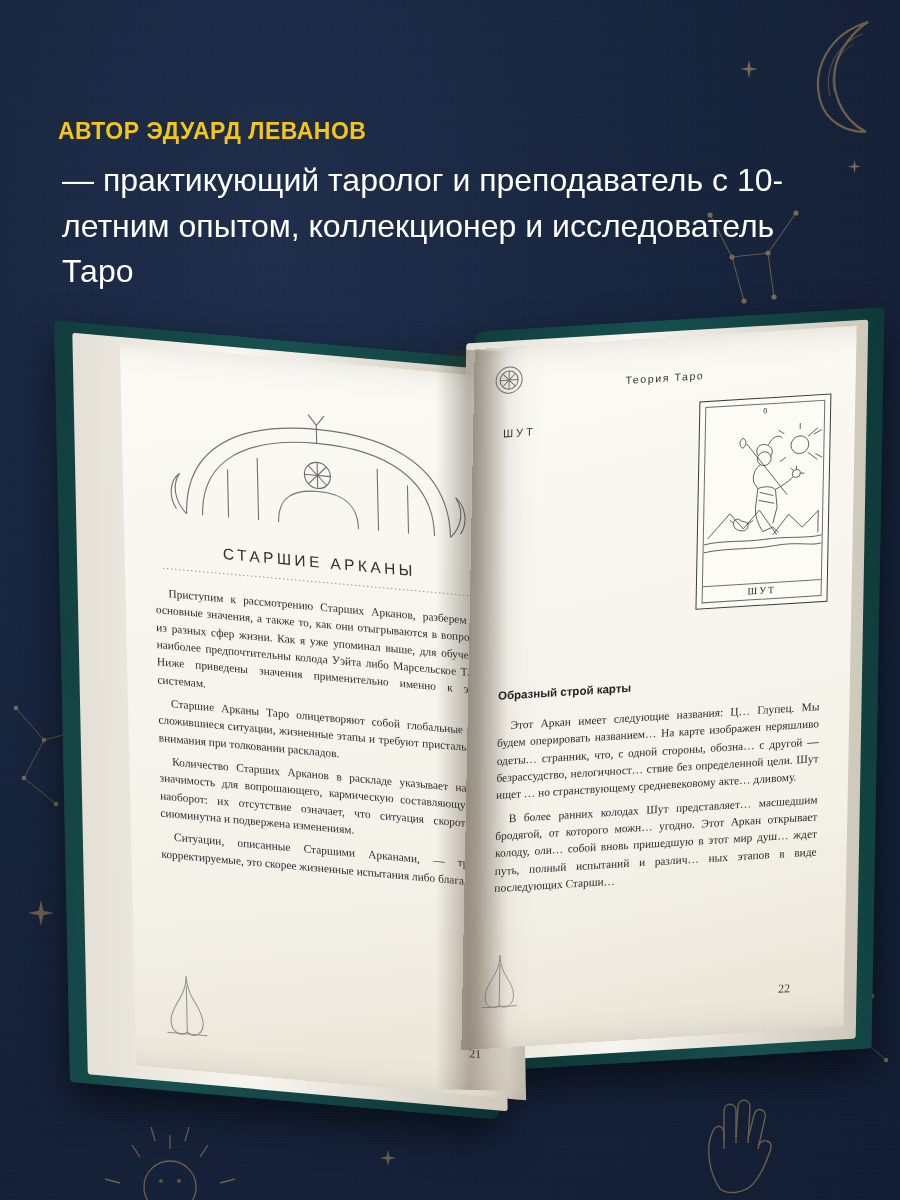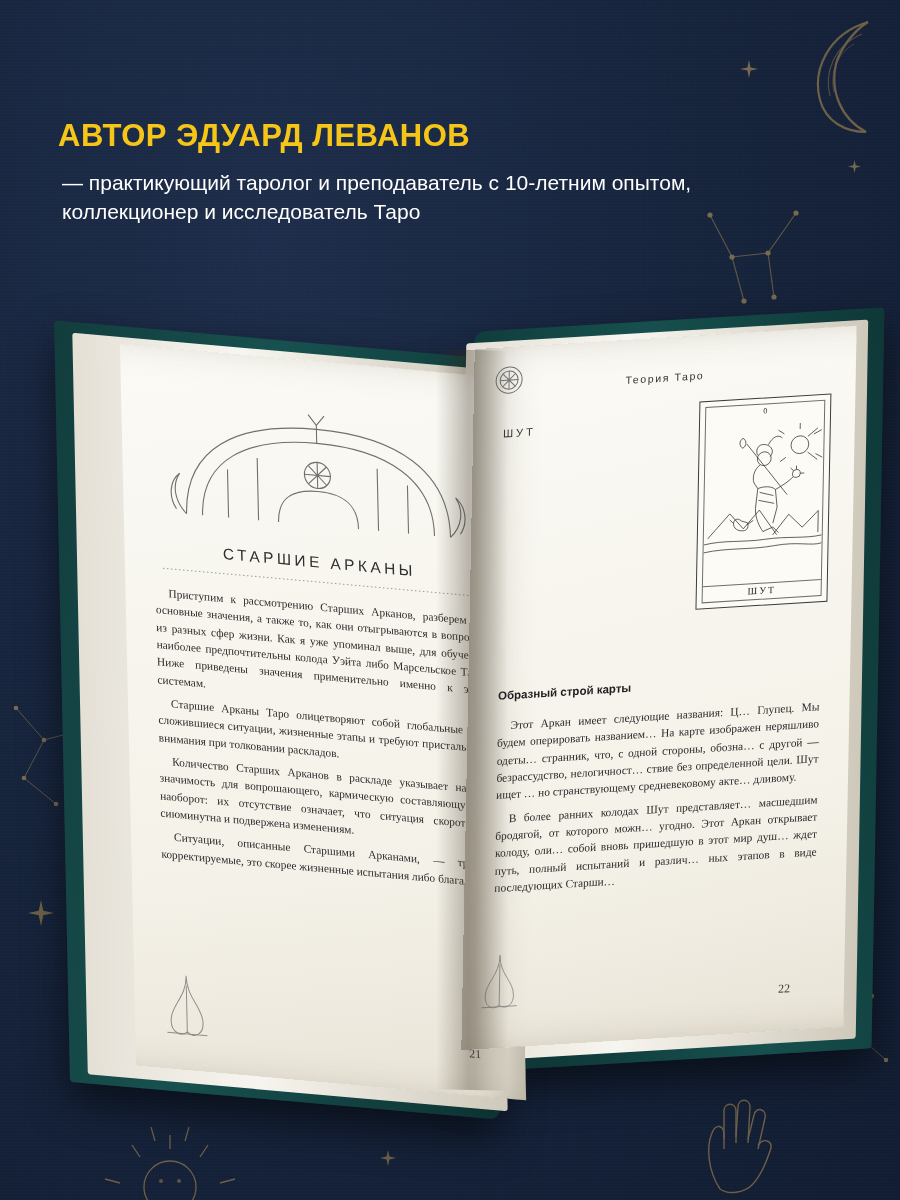--- a/index.html
+++ b/index.html
@@ -38,30 +38,30 @@
   .orn svg { display:block; }
 
   
   #headline {
     position: absolute;
     left: 58px; top: 118px;
     width: 740px;
     z-index: 5;
   }
   #headline .h1 {
-    font-size: 31px;
+    font-size: 23px;
     font-weight: bold;
     letter-spacing: .5px;
     color: #f5c518;
     line-height: 1.15;
     text-transform: uppercase;
   }
   #headline .h2 {
     margin-top: 14px;
-    font-size: 21px;
+    font-size: 32px;
     color: #ffffff;
     line-height: 1.42;
     font-weight: normal;
     padding-left: 4px;
   }
 
   
   #book {
     position: absolute;
     left: 28px; top: 310px;

